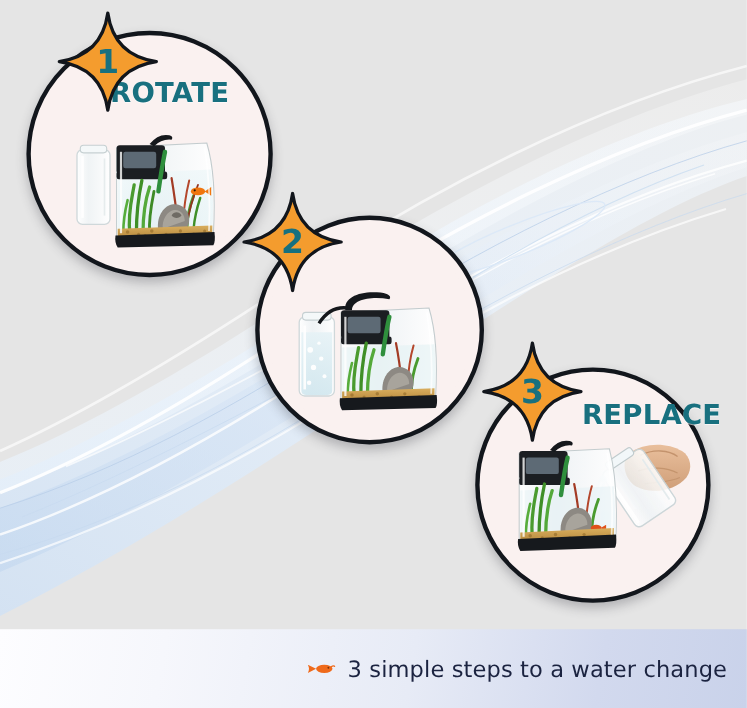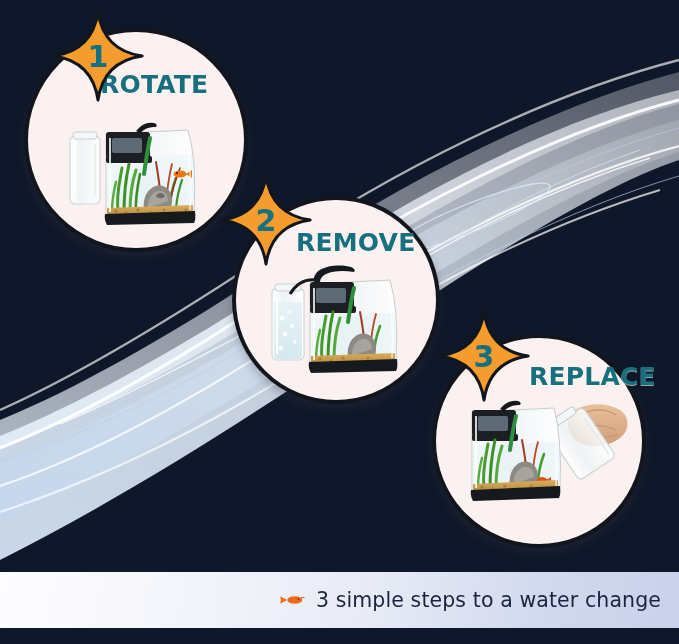--- a/index.html
+++ b/index.html
@@ -1,26 +1,26 @@
 <!DOCTYPE html>
 <html><head>
 <meta charset="utf-8">
 <style>
   html,body{margin:0;padding:0;background:#fff;}
   body{width:679px;height:644px;overflow:hidden;
        font-family:"Liberation Sans","DejaVu Sans",sans-serif;}
 
-  #stage{position:relative;width:679px;height:644px;background:#0f172a;overflow:hidden;}
+  #stage{position:relative;width:679px;height:644px;background:#e5e5e5;overflow:hidden;}
 
   
   .bg-wave{position:absolute;left:0;top:0;width:679px;height:600px;pointer-events:none;}
 
   
   .footer-bar{
-    position:absolute;left:0;top:572px;width:679px;height:56px;
+    position:absolute;left:0;top:572px;width:679px;height:72px;
     background:linear-gradient(100deg,#fdfdff 0%,#f6f7fc 22%,#e7ebf6 55%,#d2d9ee 80%,#c9d2ea 100%);
     display:flex;align-items:center;justify-content:flex-end;
   }
   .footer-inner{display:flex;align-items:center;gap:10px;padding-right:18px;}
   .fish-icon{width:28px;height:14px;display:block;}
   .footer-text{
     font-size:20.5px;color:#1b2340;letter-spacing:.1px;white-space:nowrap;
     font-family:"DejaVu Sans","Liberation Sans",sans-serif;
   }
 
@@ -277,21 +277,20 @@
             <circle cx="88" cy="103" r="1.5"></circle>
           <circle cx="100" cy="100" r="1.5"></circle>
             <circle cx="113" cy="103" r="1.6"></circle>
         </g>
         <path d="M41,104 L129,101 Q130,110 128,113 L43,115 Q40,110 41,104 Z" fill="#16191d"></path>
         <path d="M46,30 L46,102" stroke="#ffffff" stroke-width="2" opacity=".8"></path>
         <path d="M120,26 Q126,62 124,100" stroke="#ffffff" stroke-width="1.6" opacity=".7" fill="none"></path>
       </g>
     </svg>
 
-    <div class="step-label" style="left:64px;top:32px;font-size:25px;">REMOVE</div>
 
     <svg class="burst" style="left:-12px;top:-22px;" width="92" height="92" viewBox="0 0 100 100">
       <path d="M50,2 C54,30 70,46 98,50 C70,54 54,70 50,98 C46,70 30,54 2,50 C30,46 46,30 50,2 Z" fill="#f49c2e" stroke="#12161c" stroke-width="3.2" stroke-linejoin="round"></path>
     </svg>
     <div class="burst-num" style="left:-12px;top:-22px;width:92px;height:92px;font-size:30px;">2</div>
   </div>
 
   <div class="step" style="left:432px;top:334px;width:214px;height:214px;">
     <div class="circle" style="width:214px;height:214px;"></div>
     <div class="inner-fill"></div>

